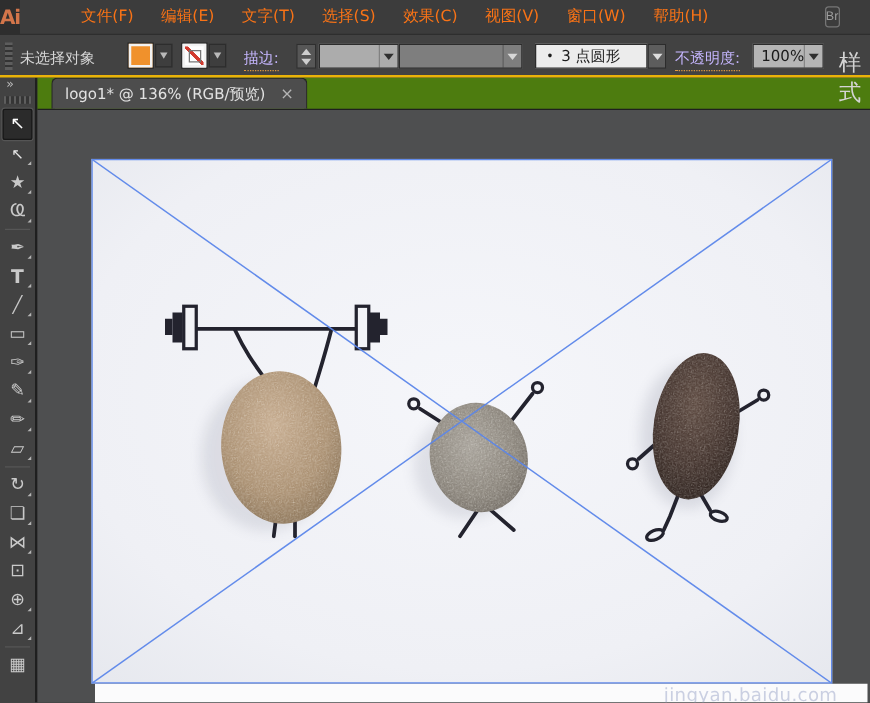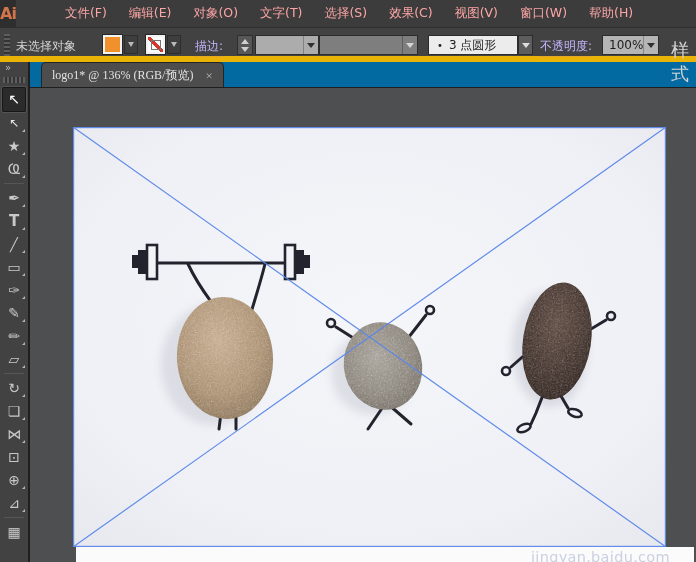--- a/index.html
+++ b/index.html
@@ -4,31 +4,31 @@
 <style>
   * { margin:0; padding:0; box-sizing:border-box; }
   html,body { width:696px; height:562px; overflow:hidden; }
   body { font-family:"DejaVu Sans","Liberation Sans",sans-serif; background:#3b3b3b; }
   #app { position:relative; width:696px; height:562px; display:flex; flex-direction:column; }
 
   
   .menu-bar { height:28px; background:#3c3c3c; display:flex; align-items:center; flex:0 0 28px; border-bottom:1px solid #2e2e2e;gap:32px; }
   .ai-logo { width:34px; height:28px; background:#2e2e2e; color:#d2754a; font-weight:bold; font-size:16px; display:flex; align-items:center; justify-content:center; letter-spacing:-1px; }
   .menu-items { display:flex; align-items:center; margin-left:6px; }
-  .menu-item { color:#fca5a5; font-size:12.5px; padding:5px 11px; white-space:nowrap; cursor:default; }
+  .menu-item { color:#f97316; font-size:12.5px; padding:5px 11px; white-space:nowrap; cursor:default; }
   .mb-sep { width:1px; height:18px; background:#2a2a2a; margin:0 8px; }
   .br-btn { width:22px; height:17px; border:1px solid #767676; border-radius:3px; background:transparent; color:#9d9d9d; font-size:10px; line-height:15px; text-align:center; margin-left:2px; }
   .ws-switch { display:flex; align-items:center; margin-left:38px; gap:5px; }
   .ws-icon { width:16px; height:13px; border:1px solid #b8b8b8; background:
       linear-gradient(to right,#c9c9c9 0 7px,transparent 7px),
       linear-gradient(to bottom,transparent 0 6px,#8a8a8a 6px 7px,transparent 7px); }
   .caret-down { width:0; height:0; border-left:4px solid transparent; border-right:4px solid transparent; border-top:5px solid #c6c6c6; }
 
   
-  .control-bar { height:34px; flex:0 0 34px; background:#424242; border-bottom:6px solid #eab308; position:relative; }
+  .control-bar { height:34px; flex:0 0 34px; background:#424242; border-bottom:2px solid #eab308; position:relative; }
   .cb-grip { position:absolute; left:4px; top:6px; width:6px; height:22px;
       background:repeating-linear-gradient(to bottom,#5d5d5d 0 2px,#343434 2px 4px); }
   .cb-status { position:absolute; left:16px; top:10px; color:#d4d4d4; font-size:12px; }
   .swatch { position:absolute; top:7px; width:19px; height:19px; border:2px solid #f2f2f2; box-shadow:0 0 0 1px #262626; }
   .fill-swatch { left:103px; background:#F0912C; }
   .stroke-swatch { left:146px; background:
       linear-gradient(45deg, transparent 43%, #d23a2e 43%, #d23a2e 57%, transparent 57%), #fdfdfd; }
   .stroke-swatch::before { content:""; position:absolute; left:3px; top:3px; width:8px; height:8px; border:1px solid #777; }
   .swatch-arrow { position:absolute; top:7px; width:14px; height:19px; display:flex; align-items:center; justify-content:center; background:#3e3e3e; border:1px solid #2d2d2d; }
   .swatch-arrow .caret-down { border-top-color:#b9b9b9; border-left-width:3.5px; border-right-width:3.5px; }
@@ -61,41 +61,40 @@
   .tool.fly::after { content:""; position:absolute; right:3px; bottom:3px; width:0; height:0; border-left:3px solid transparent; border-bottom:3px solid #b5b5b5; }
   .tool.selected { background:#2b2b2b; box-shadow:inset 0 0 0 1px #171717, 0 0 0 1px #555; margin:0 2px; border-radius:2px; color:#ffffff; height:25px; line-height:25px; }
   .tool .g { display:inline-block; }
   .t-direct-selection { color:#e8e8e8; font-size:12px; }
   .t-line-segment .g { font-size:13px; }
   .t-type .g { font-weight:bold; font-size:15px; }
   .tb-sep { height:1px; background:#565656; margin:2px 4px 3px; }
 
   
   .doc-col { flex:1; display:flex; flex-direction:column; min-width:0; }
-  .tab-strip { height:26px; flex:0 0 26px; background:#0369a1; border-bottom:1px solid #1f1f1f; display:flex; align-items:center;font-family:Liberation Serif, serif; }
+  .tab-strip { height:26px; flex:0 0 26px; background:#4d7c0f; border-bottom:1px solid #1f1f1f; display:flex; align-items:center; }
   .doc-tab { margin-left:11px; height:25px; background:#4d4d4d; border:1px solid #242424; border-bottom:none; border-radius:5px 5px 0 0; display:flex; align-items:center; padding:0 10px; gap:12px; }
   .doc-tab .title { color:#e2e2e2; font-size:12px; white-space:nowrap; }
   .doc-tab .close { color:#b5b5b5; font-size:13px; line-height:1; cursor:pointer; }
 
   .canvas { flex:1; position:relative; background:#4E4F50; overflow:hidden;padding-left:20px; }
   .artboard-strip { position:absolute; left:46px; top:459px; width:618px; height:20px; background:#fbfbfc; }
   .placed-image { position:absolute; left:43px; top:39px; width:593px; height:420px; }
   .watermark { position:absolute; left:501px; top:461px; width:170px; color:#aab3d0; opacity:.6; font-size:14.5px; letter-spacing:.3px; white-space:nowrap; }
 </style>
 </head>
 <body>
 
 <div id="app">
 
   <header class="menu-bar">
     <div class="ai-logo">Ai</div>
     <nav class="menu-items">
       <span class="menu-item">文件(F)</span>
       <span class="menu-item">编辑(E)</span>
-      <span class="menu-item">对象(O)</span>
       <span class="menu-item">文字(T)</span>
       <span class="menu-item">选择(S)</span>
       <span class="menu-item">效果(C)</span>
       <span class="menu-item">视图(V)</span>
       <span class="menu-item">窗口(W)</span>
       <span class="menu-item">帮助(H)</span>
     </nav>
     <span class="mb-sep"></span>
     <button class="br-btn">Br</button>
     <span class="ws-switch">

